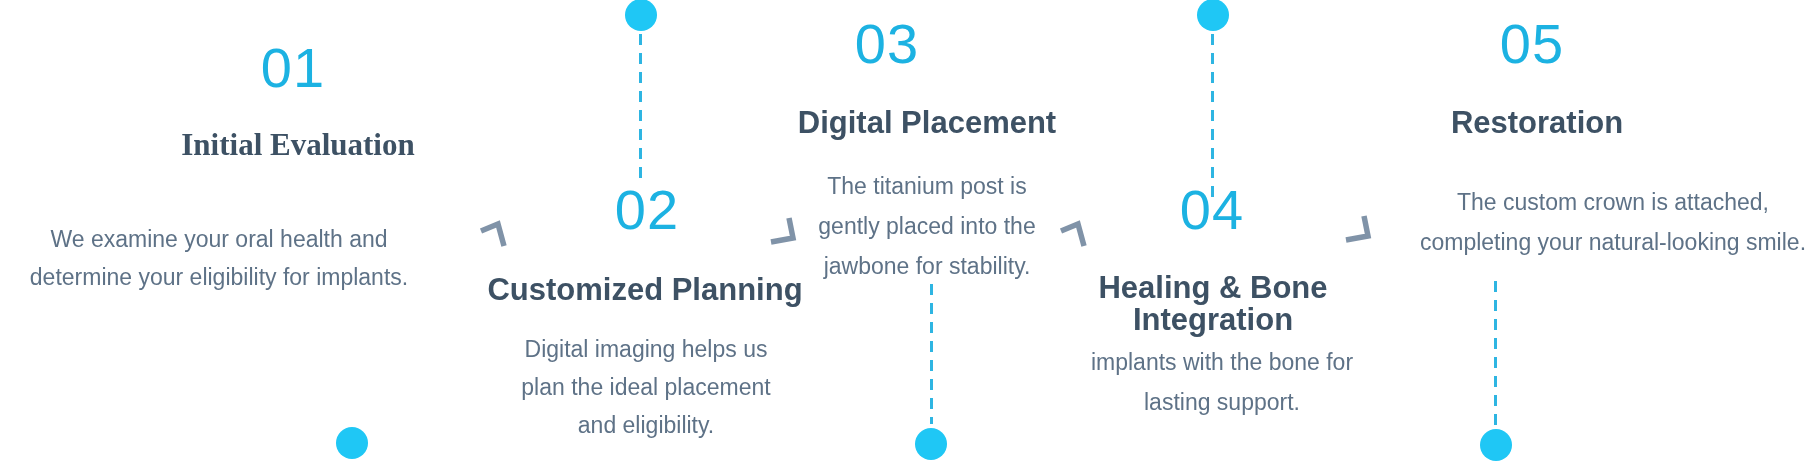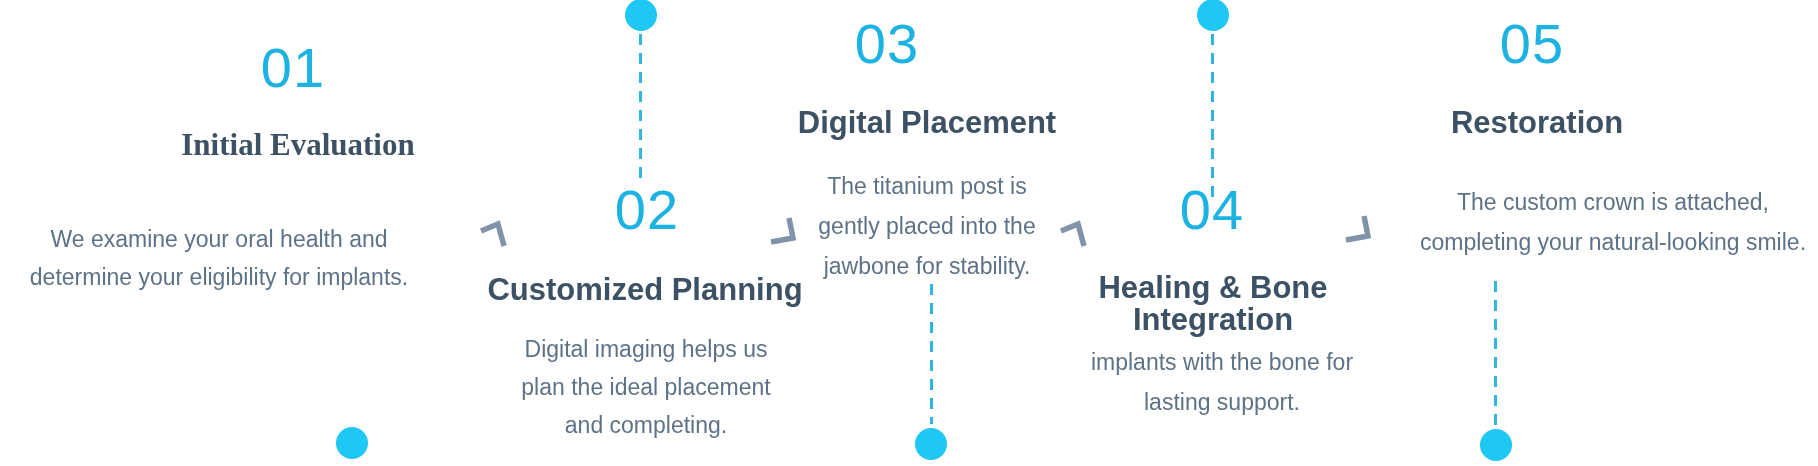--- a/index.html
+++ b/index.html
@@ -106,21 +106,21 @@
   <section>
     <div class="dot dot-2"></div>
     <div class="dash dash-2"></div>
     <div class="num s2-num">02</div>
     <h3 class="title single s2-title">
         <span class="tln">Customized Planning</span>
       </h3>
     <p class="body s2-body">
       <span class="ln">Digital imaging helps us</span>
       <span class="ln">plan the ideal placement</span>
-      <span class="ln">and completing.</span>
+      <span class="ln">and eligibility.</span>
     </p>
   </section>
 
   <div class="chev chev-2">
     <svg viewBox="0 0 32 32">
         <polyline points="23,4 27,24 5,28" fill="none" stroke="#8093a8" stroke-width="5.5"></polyline>
       </svg>
   </div>
 
   <section>

